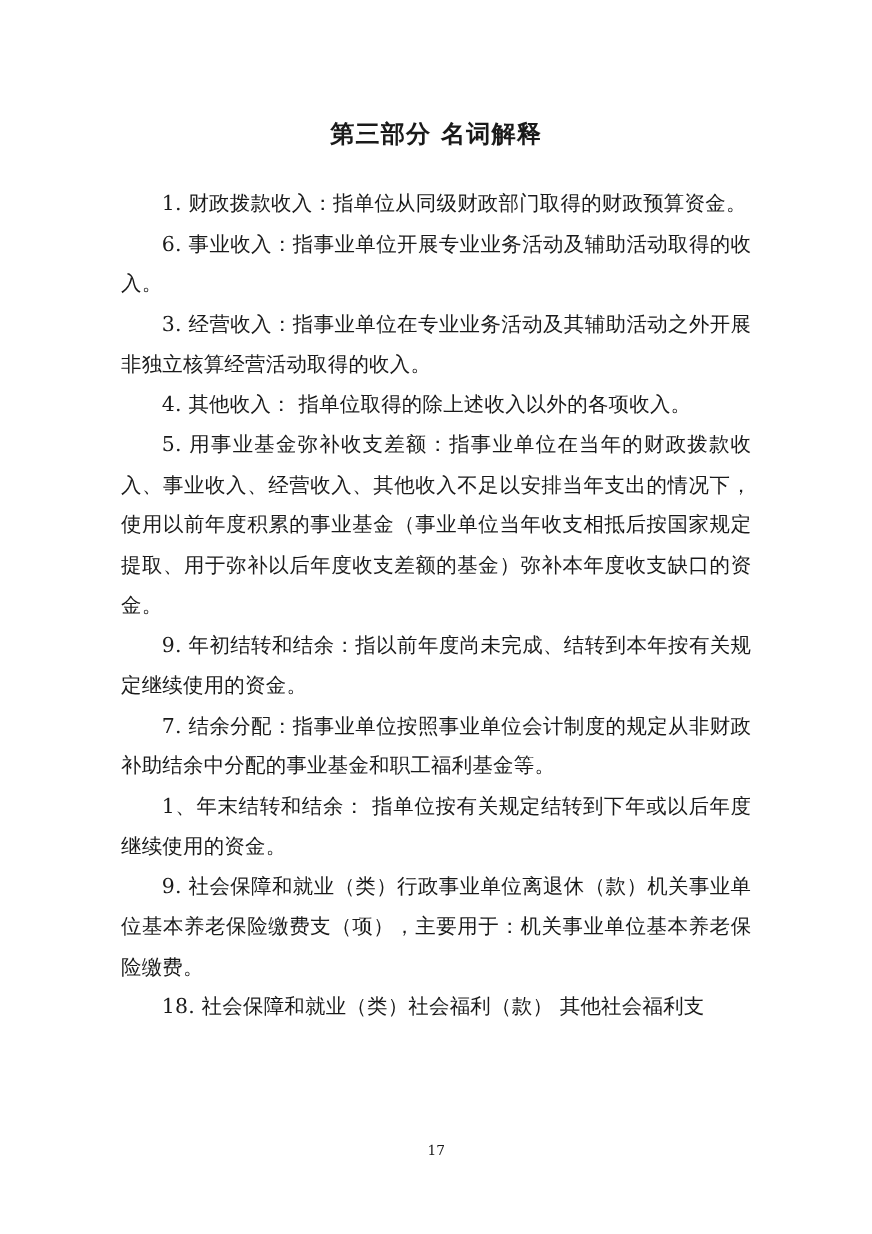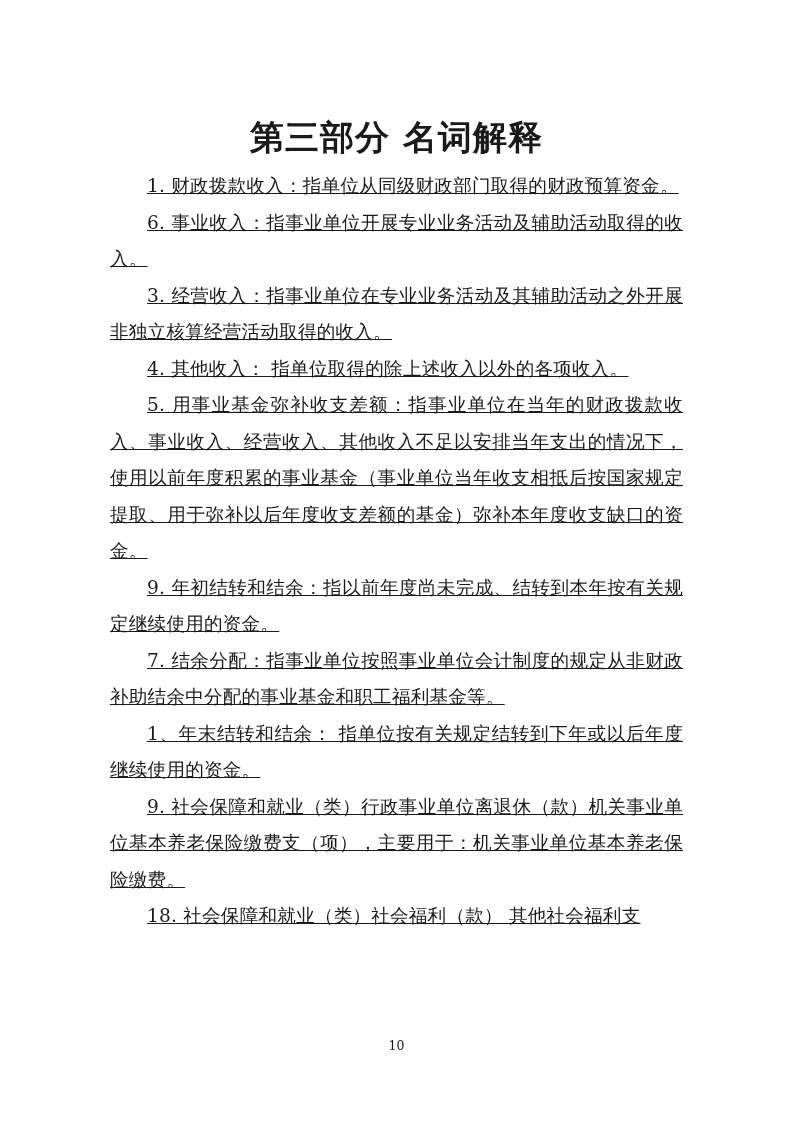--- a/index.html
+++ b/index.html
@@ -22,41 +22,40 @@
     height: 1122px;
     box-sizing: border-box;
     padding: 0;
   }
   .title {
     position: absolute;
     left: 0;
     top: 92px;
     width: 793px;
     text-align: center;
-    font-size: 34px;
+    font-size: 22px;
     font-weight: bold;
     letter-spacing: 1px;
     font-family: "DejaVu Serif", "Liberation Serif", serif;
   }
   .body-block {
     position: absolute;
     left: 110px;
     top: 168px;
     width: 573px;
   }
   .para {
     font-size: 18.6px;
     line-height: 36.5px;
     text-align: justify;
     text-justify: inter-character;
     text-indent: 37px;
     margin: 0;
     letter-spacing: 0.2px;
     font-family: "DejaVu Serif", "Liberation Serif", serif;
-    text-decoration: underline;
   }
   .page-number {
     position: absolute;
     left: 0;
     top: 1038px;
     width: 793px;
     text-align: center;
     font-size: 12.5px;
     font-family: "DejaVu Serif", "Liberation Serif", serif;
     color: #1a1a1a;
@@ -75,15 +74,15 @@
     <p class="para">3. 经营收入：指事业单位在专业业务活动及其辅助活动之外开展非独立核算经营活动取得的收入。</p>
     <p class="para">4. 其他收入： 指单位取得的除上述收入以外的各项收入。</p>
     <p class="para">5. 用事业基金弥补收支差额：指事业单位在当年的财政拨款收入、事业收入、经营收入、其他收入不足以安排当年支出的情况下，使用以前年度积累的事业基金（事业单位当年收支相抵后按国家规定提取、用于弥补以后年度收支差额的基金）弥补本年度收支缺口的资金。</p>
     <p class="para">9. 年初结转和结余：指以前年度尚未完成、结转到本年按有关规定继续使用的资金。</p>
     <p class="para">7. 结余分配：指事业单位按照事业单位会计制度的规定从非财政补助结余中分配的事业基金和职工福利基金等。</p>
     <p class="para">1、年末结转和结余： 指单位按有关规定结转到下年或以后年度继续使用的资金。</p>
     <p class="para">9. 社会保障和就业（类）行政事业单位离退休（款）机关事业单位基本养老保险缴费支（项），主要用于：机关事业单位基本养老保险缴费。</p>
     <p class="para">18. 社会保障和就业（类）社会福利（款）  其他社会福利支</p>
   </div>
 
-  <div class="page-number">10</div>
+  <div class="page-number">17</div>
 
 </div>
 
 </body></html>

